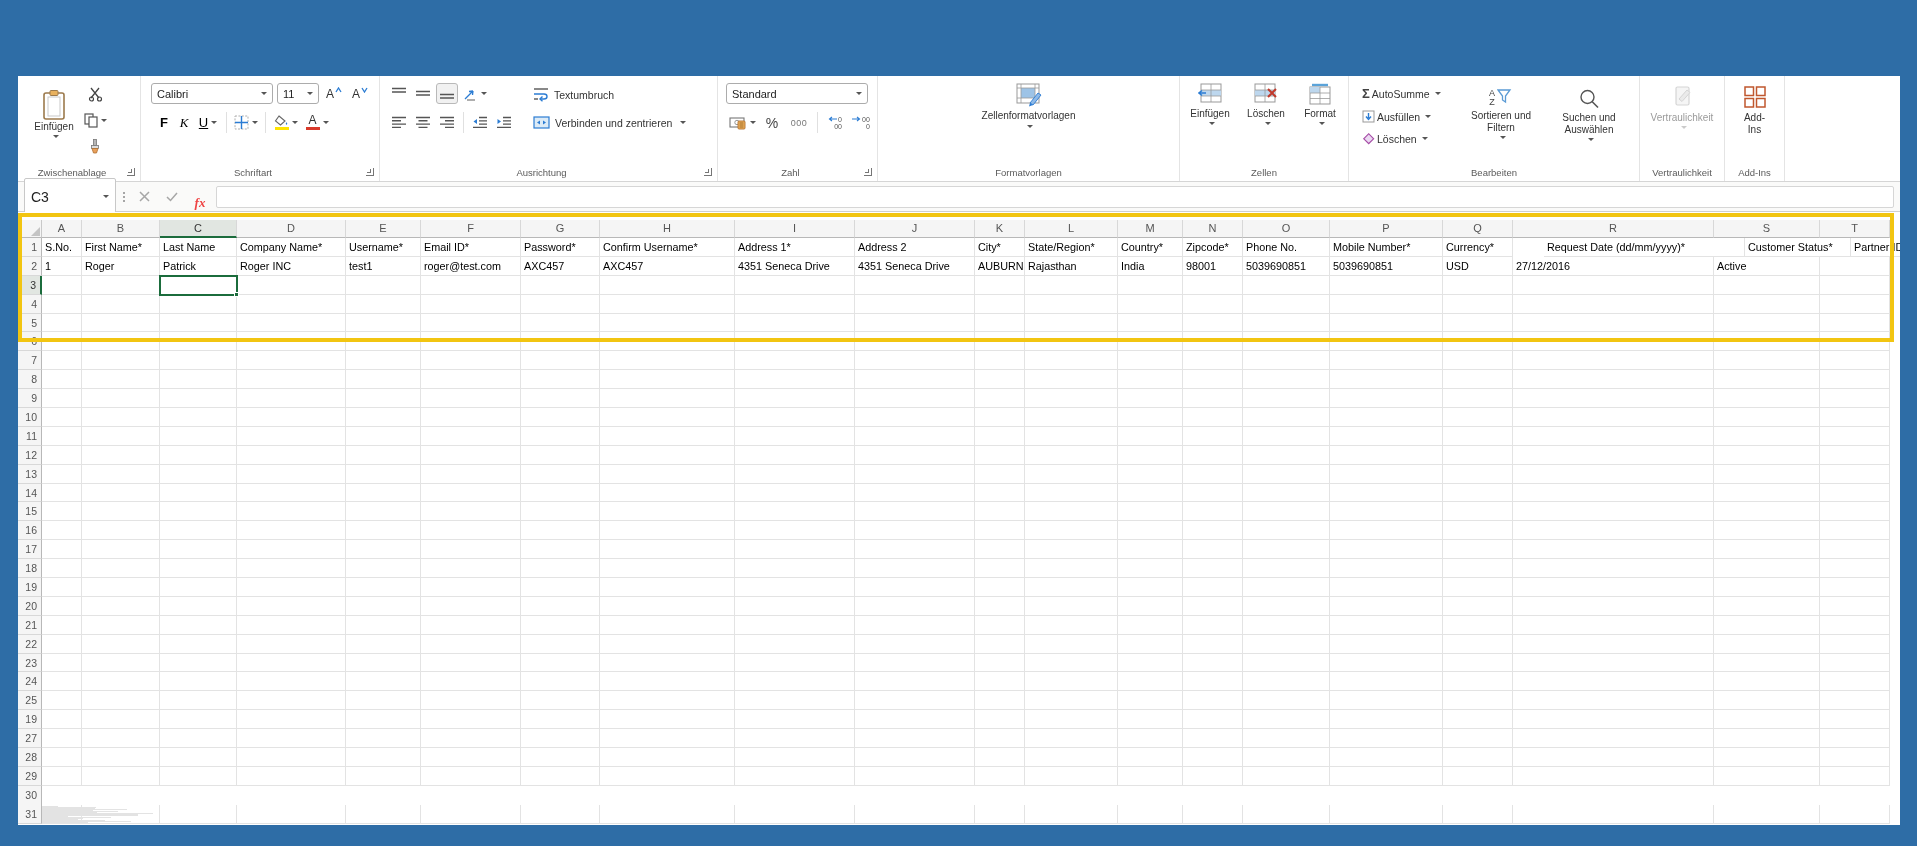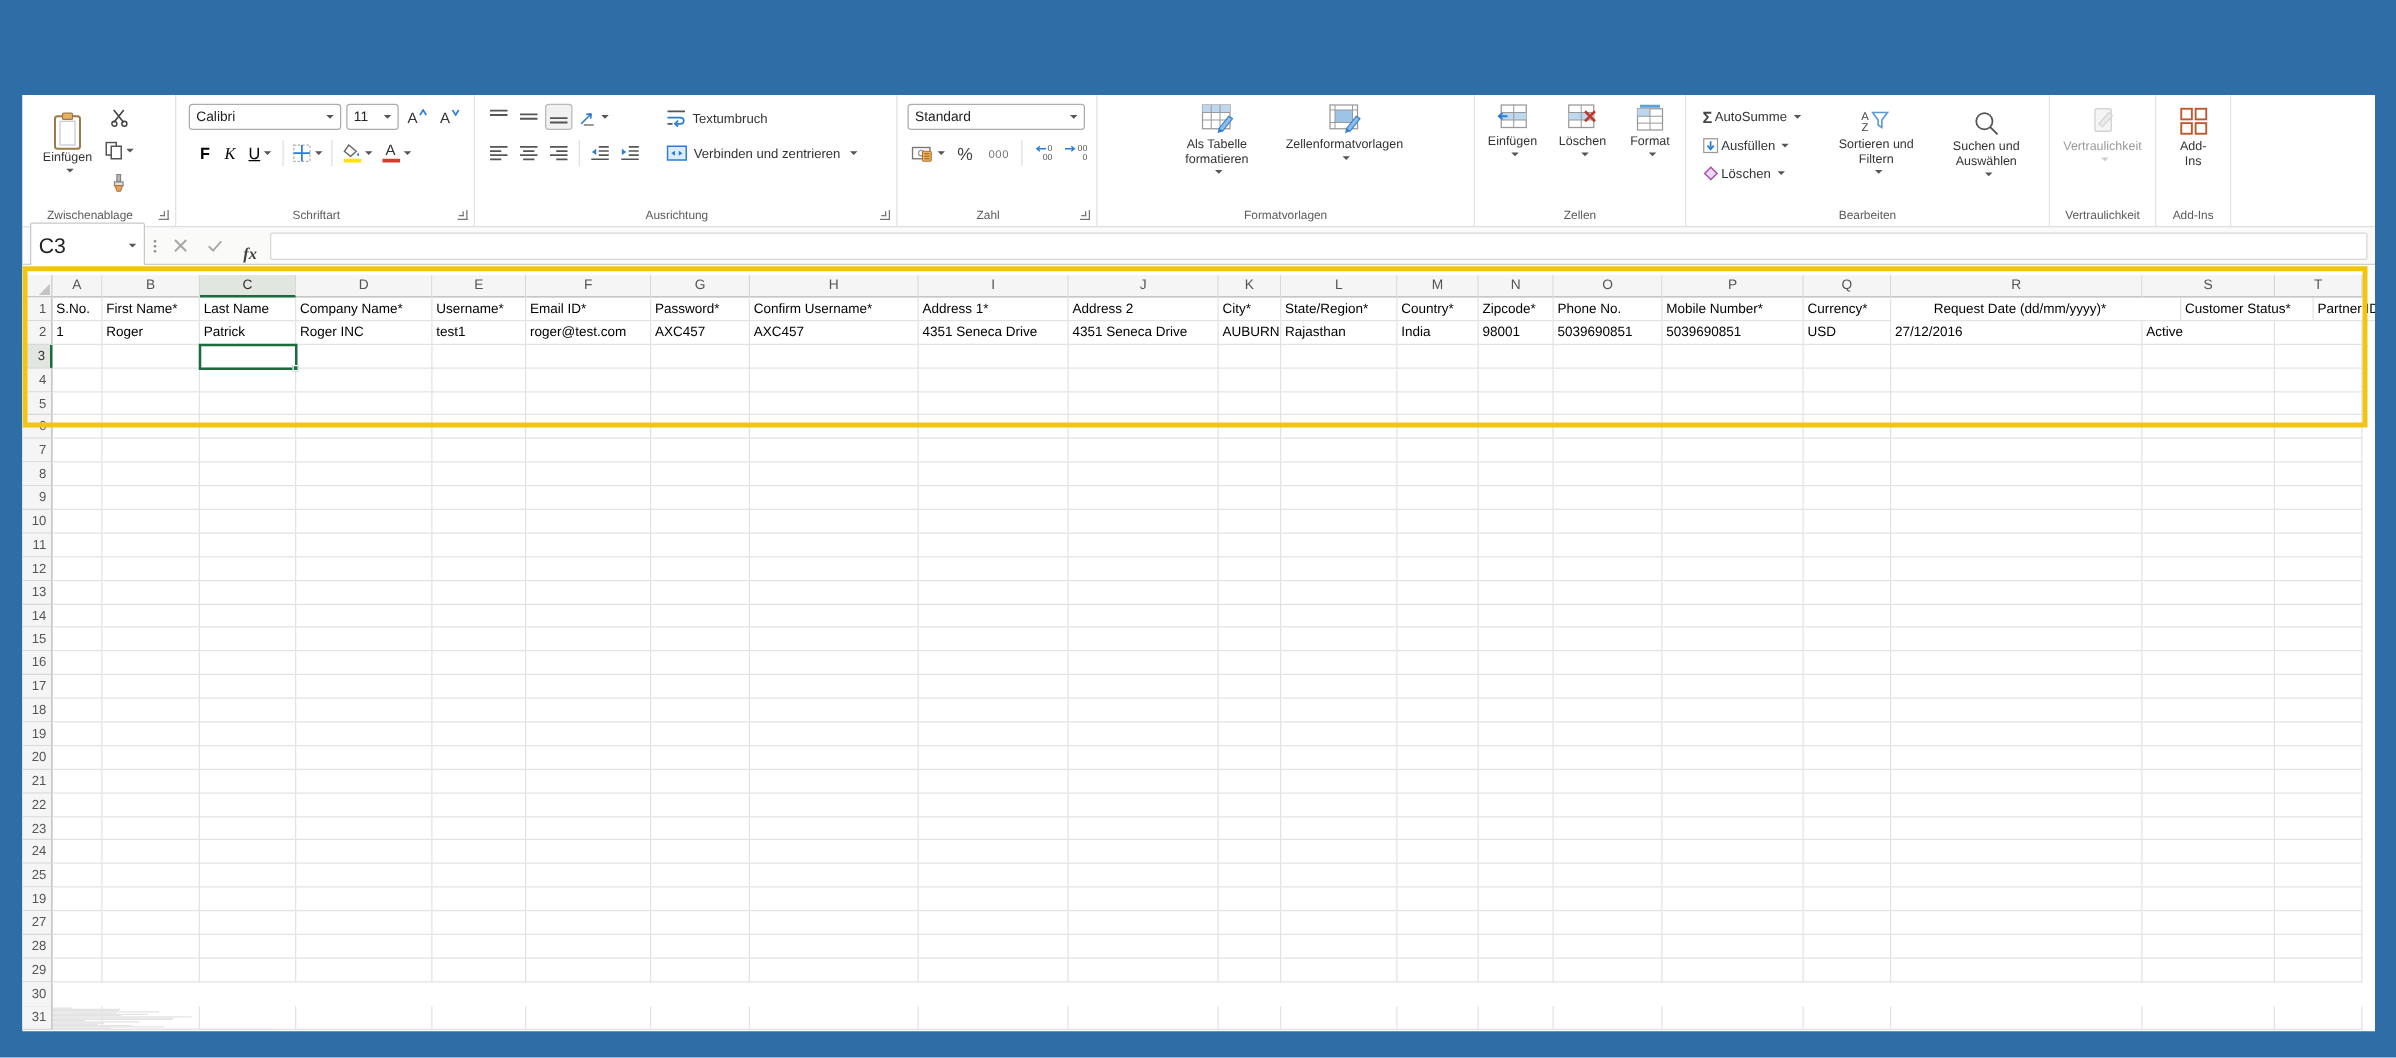--- a/index.html
+++ b/index.html
@@ -26,26 +26,26 @@
   .colorbar { display:block; width:14px; height:3.5px; margin-top:1px; }
   .fletter { font-size:12px; color:#333; }
   svg { display:block; }
 
   
   .pastebtn { position:absolute; left:10px; top:6px; width:52px; height:78px; }
   .clipcol { position:absolute; left:66px; top:8px; display:flex; flex-direction:column; gap:5px; }
 
   
   .fbar { height:30px; background:#FAFAF9; border-bottom:1px solid #CFCFCF; display:flex; align-items:center; padding:0 6px; gap:4px; }
-  .namebox { width:92px; height:38px; background:#fff; border:1px solid #C8C8C8; border-radius:2px; display:flex; align-items:center; font-size:17px; color:#222; padding:0 6px; }
+  .namebox { width:92px; height:38px; background:#fff; border:1px solid #C8C8C8; border-radius:2px; display:flex; align-items:center; font-size:14px; color:#222; padding:0 6px; }
   .namebox .chev { margin-left:auto; }
   .vdots { display:flex; flex-direction:column; gap:2px; padding:0 3px; }
   .vdots i { width:2px; height:2px; background:#8A8A8A; border-radius:50%; }
   .fbtn { width:24px; height:22px; display:flex; align-items:center; justify-content:center; }
-  .fx { font-style:italic; font-family:"Liberation Serif", serif; font-size:13px; color:#404040; font-weight:bold;margin-top:12px; }
+  .fx { font-style:italic; font-family:"Liberation Serif", serif; font-size:13px; color:#ef4444; font-weight:bold;margin-top:12px; }
   .finput { flex:1; height:22px; background:#fff; border:1px solid #D6D6D6; border-radius:2px; font-size:11px; padding:0 5px; color:#222; display:flex; align-items:center; }
 
   
   .sheet { position:relative; height:612px; background:#fff; overflow:hidden; }
   .colheaders { position:absolute; left:0; top:8px; height:18px; display:flex; }
   .cornercell { position:relative; background:#F5F5F5; border-right:1px solid #C9C9C9; border-bottom:1px solid #B8B8B8; }
   .cornercell .tri { position:absolute; right:1px; bottom:1px; width:0; height:0; border-left:9px solid transparent; border-bottom:9px solid #C4C4C4; }
   .colh { background:#F5F5F5; border-right:1px solid #D8D8D8; border-bottom:1px solid #B8B8B8; font-size:11px; color:#555; text-align:center; line-height:17px; }
   .colh.sel { background:#E1E6E1; border-bottom:2px solid #1B6C3C; color:#333; }
   .gridrow { display:flex; }
@@ -300,33 +300,20 @@
               </span>
             <span>0</span>
           </span>
         </span>
       </div>
       <div class="glabel">Zahl</div>
       <span class="lnch"></span>
     </div>
 
     <div class="rgroup" style="width:302px;display:flex;justify-content:center;gap:6px;padding:0 4px">
-      <div class="bigbtn" style="width:88px">
-        <span>
-            <svg width="26" height="24" viewBox="0 0 26 24">
-              <rect x="1" y="1" width="22" height="19" fill="#fff" stroke="#999"></rect>
-              <rect x="1" y="1" width="22" height="6" fill="#BDD7EE"></rect>
-              <path d="M1 7 H23 M1 13 H23 M8 1 V20 M15 1 V20" stroke="#999" stroke-width=".8"></path>
-              <path d="M14 20 L22 10 L25 12 L17 22 Z" fill="#8FBAE8" stroke="#2B7CD3" stroke-width=".9"></path>
-              <path d="M13 23.5 L14 20 L17 22 Z" fill="#2B7CD3"></path>
-            </svg>
-          </span>
-        <span style="margin-top:3px">Als Tabelle formatieren</span>
-          <span class="chev" style="margin-top:2px"></span>
-      </div>
       <div class="bigbtn" style="width:104px">
         <span>
             <svg width="26" height="24" viewBox="0 0 26 24">
               <rect x="1" y="1" width="22" height="19" fill="#fff" stroke="#999"></rect>
               <rect x="5" y="5" width="14" height="10" fill="#9DC3E6"></rect>
               <path d="M1 5 H23 M1 15 H23 M5 1 V20 M19 1 V20" stroke="#999" stroke-width=".8"></path>
               <path d="M14 20 L22 10 L25 12 L17 22 Z" fill="#8FBAE8" stroke="#2B7CD3" stroke-width=".9"></path>
               <path d="M13 23.5 L14 20 L17 22 Z" fill="#2B7CD3"></path>
             </svg>
           </span>

